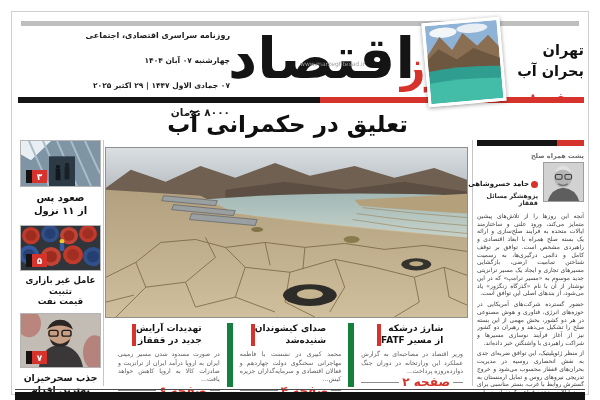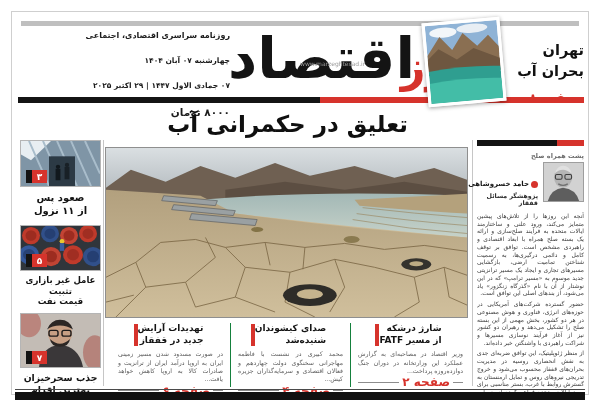--- a/index.html
+++ b/index.html
@@ -75,21 +75,21 @@
   .op-role { position:absolute; right:46px; top:30px; width:60px; text-align:right;
     font-size:6.3px; font-weight:bold; color:#2b2b2b; }
   .op-body { margin-top:4px; height:196px; overflow:hidden; text-align:justify;
     font-size:6px; line-height:1.29; color:#3c3c3c; }
   .op-body p { margin-bottom:3px; }
 
   
   .stories { position:absolute; left:111px; top:323px; width:359px; height:64px;
     display:flex; flex-direction:row-reverse; }
   .story { flex:1; padding:0 7px; display:flex; flex-direction:column; }
-  .story + .story { border-right:1px solid #15803d; }
+  .story + .story { border-right:6px solid #15803d; }
   .st-title { display:flex; justify-content:center; }
   .st-title .redbar { width:4px; height:22px; background:#d6332c; margin-top:1px; }
   .st-title .tt { margin-right:0; margin-left:0; padding-right:4px; text-align:right;
     font-size:9px; font-weight:bold; color:#141414; line-height:1.3; direction:rtl; }
   .st-body { margin-top:4px; font-size:6.2px; line-height:1.35; color:#5a5a5a;
     text-align:justify; direction:rtl; }
   .st-pager { margin-top:auto; display:flex; align-items:center; gap:3px; }
   .st-pager .ln { flex:1; border-top:1px solid #8d8d8d; }
 
   

